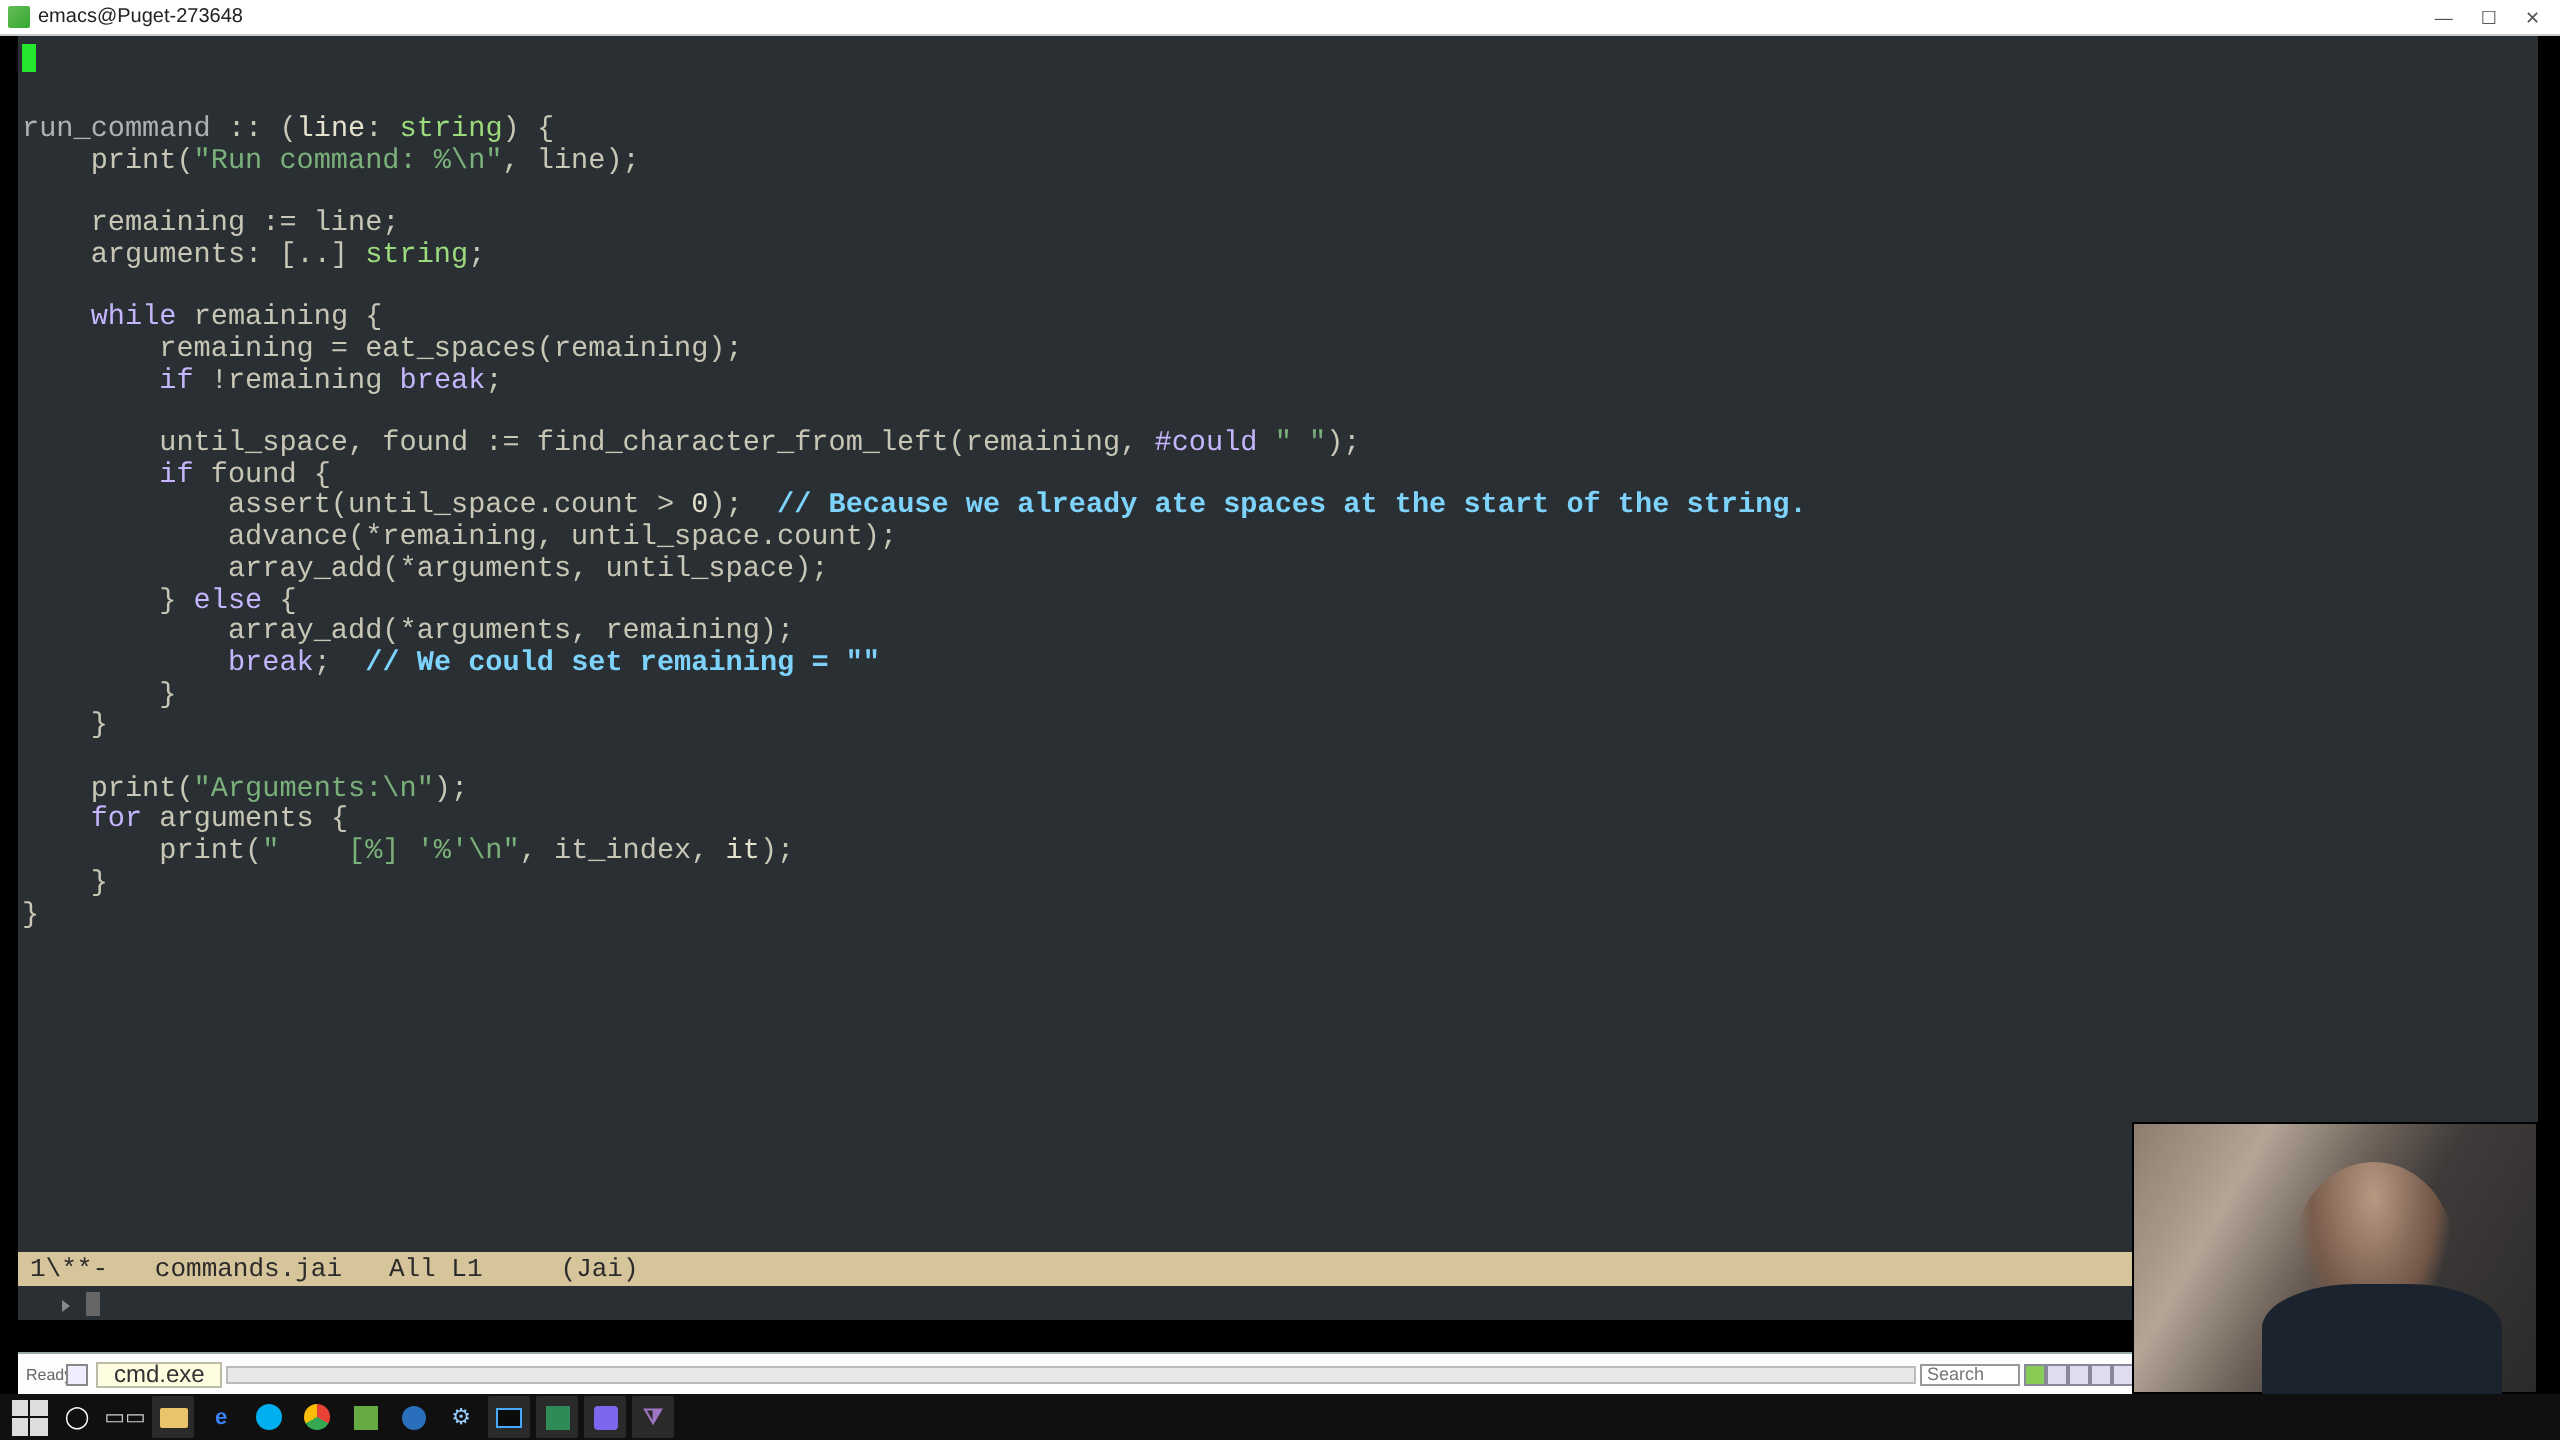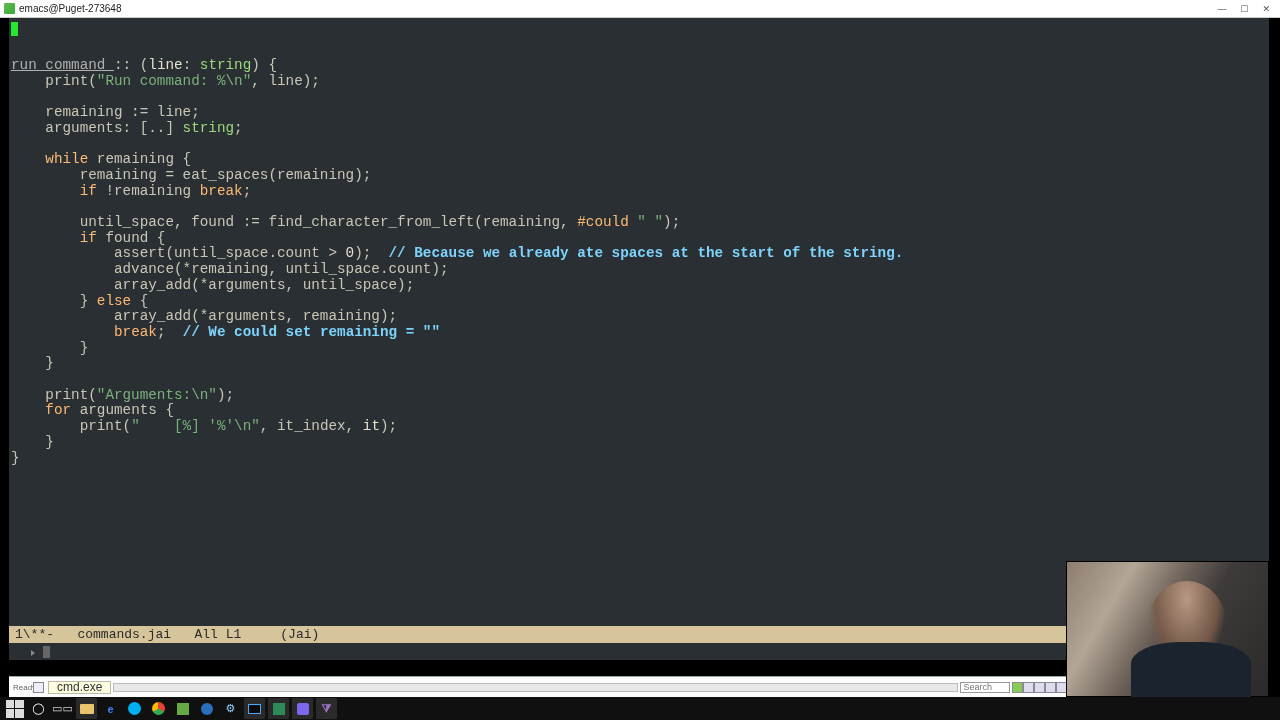--- a/index.html
+++ b/index.html
@@ -78,23 +78,23 @@
     position: relative;
   }
   .minibuffer::before {
     content: ""; position: absolute; left: 22px; top: 7px;
     width: 0; height: 0;
     border-left: 4px solid #888; border-top: 3px solid transparent; border-bottom: 3px solid transparent;
   }
   .mb-block { width:7px; height:12px; background:#666; margin-left:16px; }
 
   
-  .kw   { color: #fdba74; }       
+  .kw   { color: #c4b5fd; }       
   .type { color: #9cdb7c; }       
-  .fn   { color: #b0b0b0; text-decoration: underline; }
+  .fn   { color: #b0b0b0; }
   .str  { color: #7ab07a; }       
   .cmt  { color: #7dd3fc; font-weight: bold; }
   .ident{ color: #e4e1cd; }       
 
   
   .cmdwin {
     position: absolute;
     left: 9px; right: 11px;
     top: 676px;
     height: 21px;

